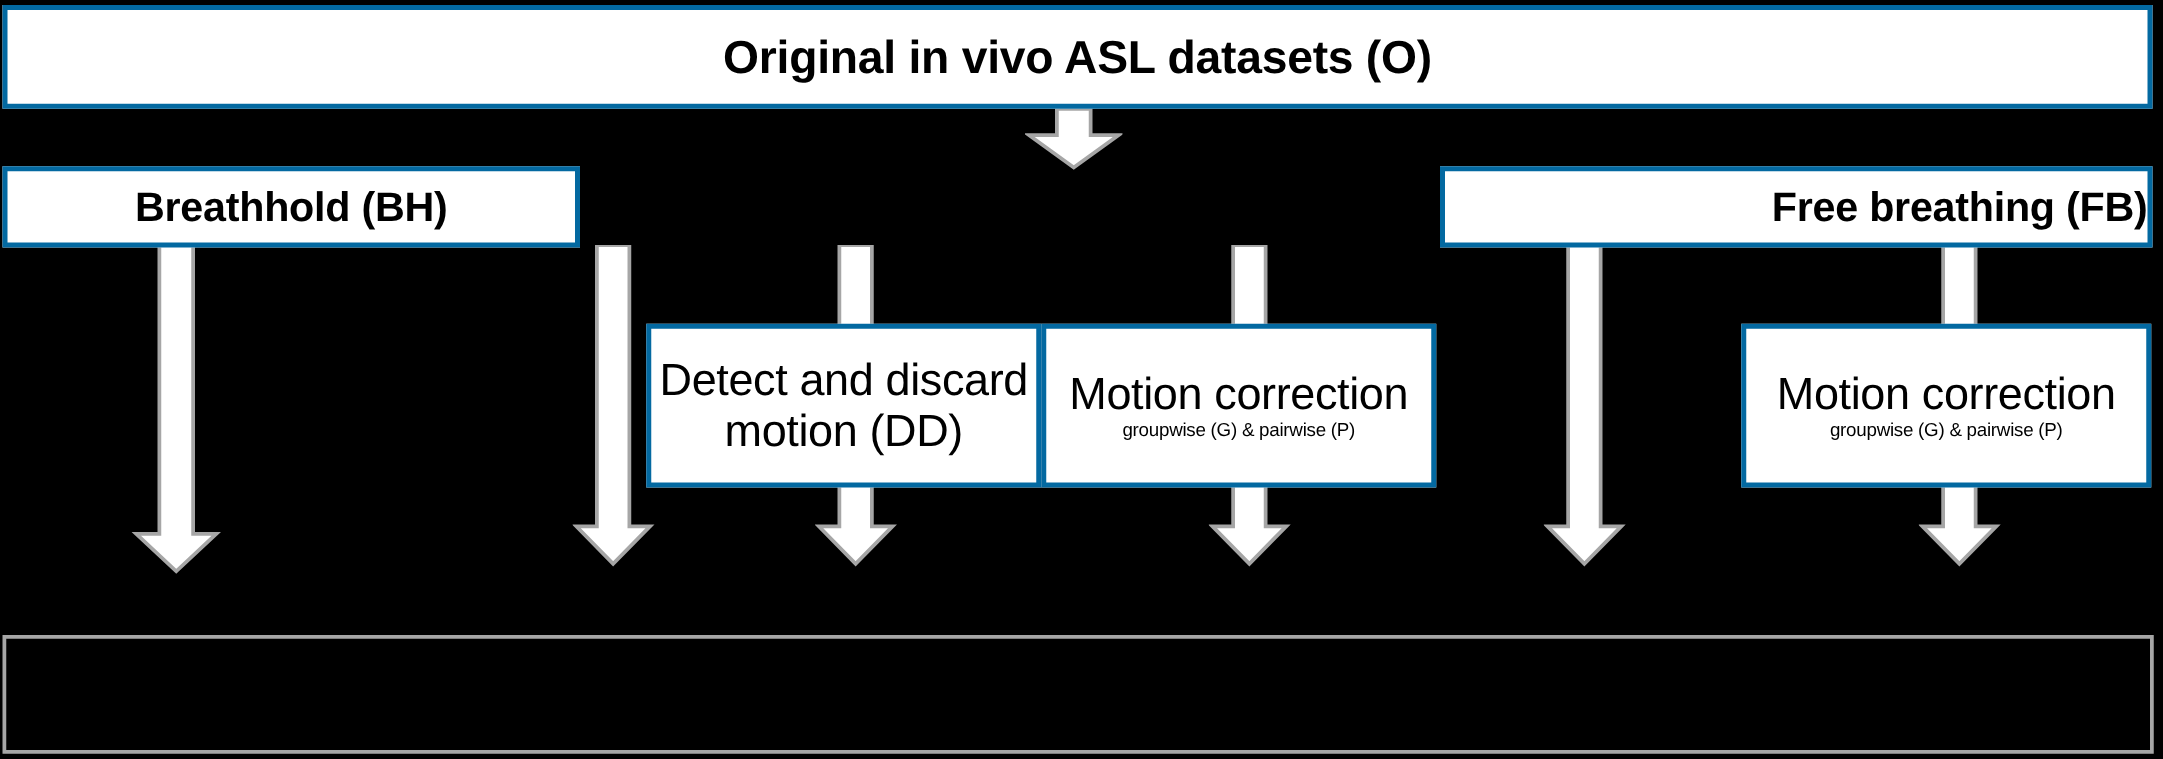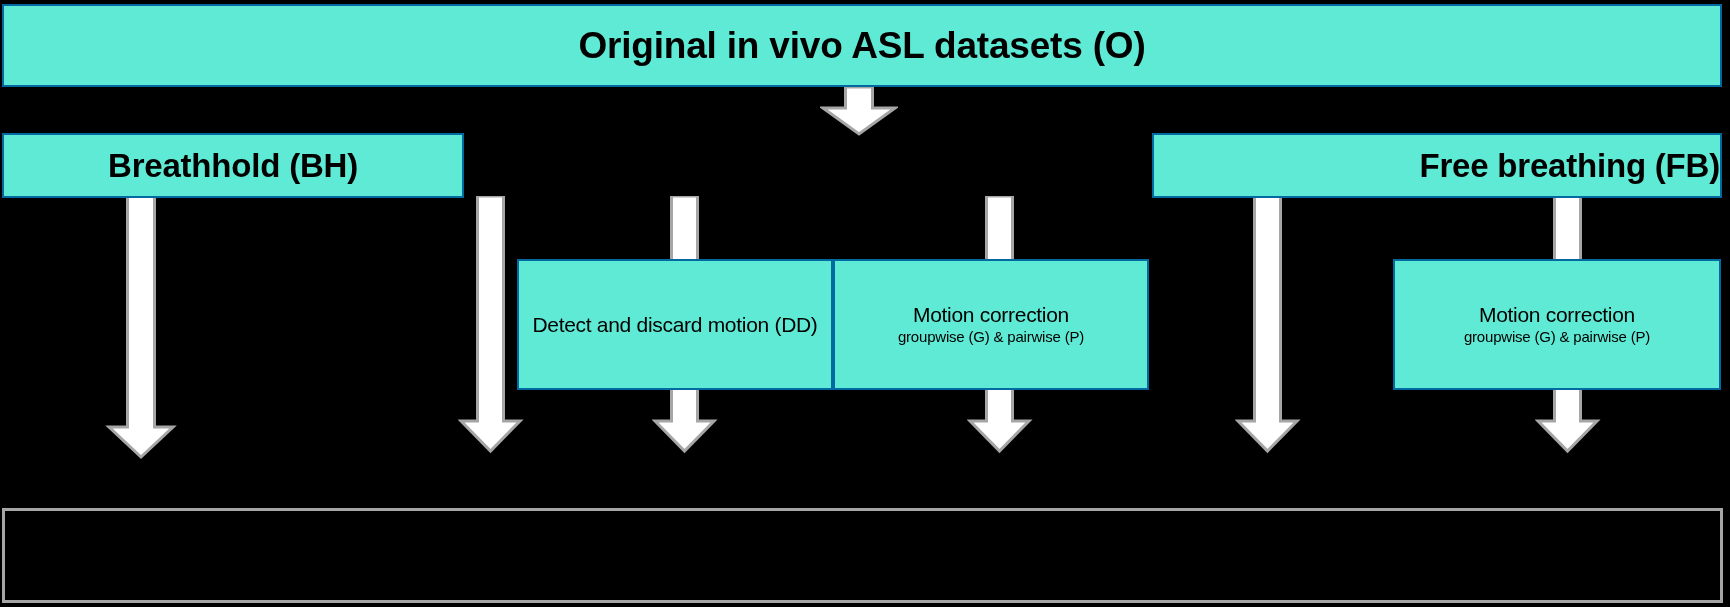--- a/index.html
+++ b/index.html
@@ -17,22 +17,22 @@
     position: relative;
     width: 1730px;
     height: 607px;
     background: #000000;
   }
 
   
   .box {
     position: absolute;
     box-sizing: border-box;
-    background: #5eead4;
-    border: 2px solid #0369a1;
+    background: #ffffff;
+    border: 4px solid #0369a1;
     display: flex;
     flex-direction: column;
     align-items: center;
     justify-content: center;
     text-align: center;
     color: #000000;
     line-height: 1.08;
     z-index: 3;
   }
   .box.dark {
@@ -58,21 +58,21 @@
     font-weight: bold;
     letter-spacing: -0.2px;
     white-space: nowrap;
   }
 
   #box-dd    { left: 517px;  top: 259px; width: 316px; height: 131px; }
   #box-mc-sb { left: 833px;  top: 259px; width: 316px; height: 131px; }
   #box-mc-fb { left: 1393px; top: 259px; width: 328px; height: 131px; }
 
   .proc-main {
-    font-size: 21px;
+    font-size: 36px;
     font-weight: normal;
     letter-spacing: -0.3px;
   }
   .proc-sub {
     font-size: 15px;
     font-weight: normal;
     letter-spacing: -0.2px;
     margin-top: 2px;
   }
   #box-dd .proc-main { line-height: 1.12; padding: 0 6px; }

